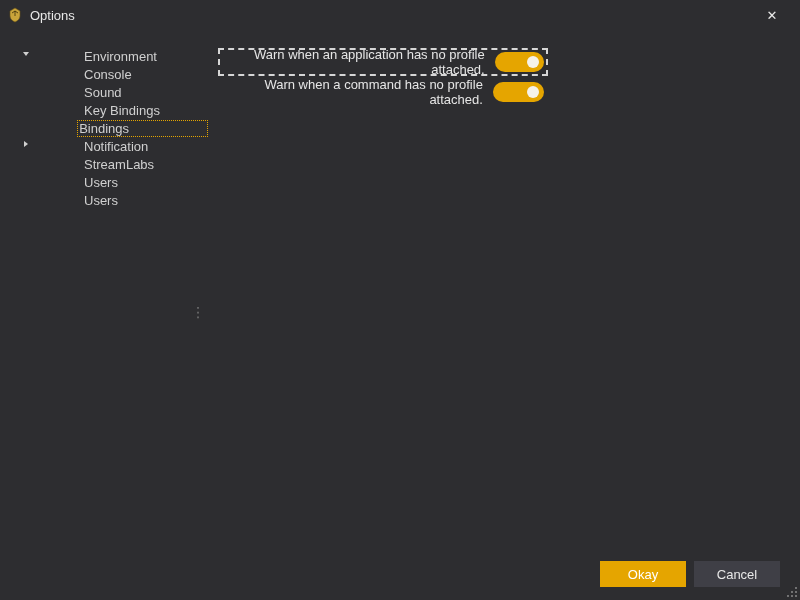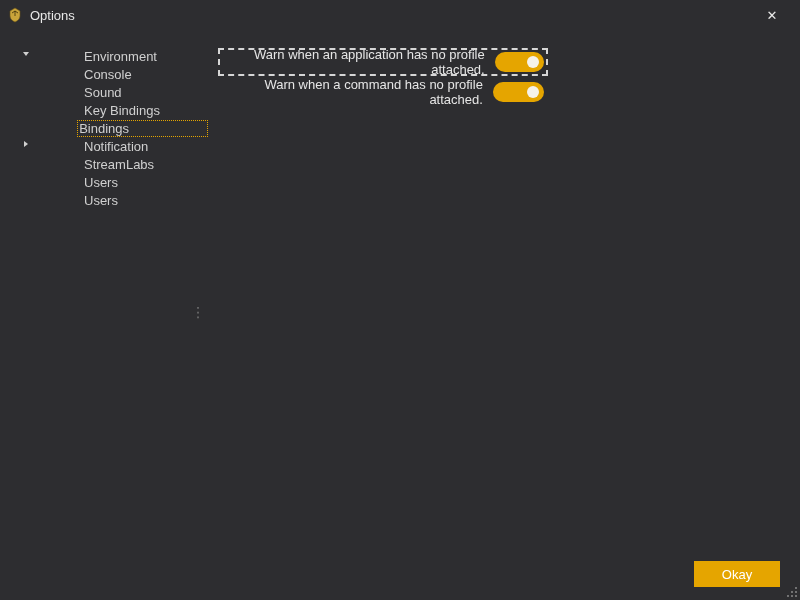--- a/index.html
+++ b/index.html
@@ -217,20 +217,23 @@
         </div>
       </div>
     </div>
   </div>
 </div>
 
 <div class="footer">
   <div class="btn primary">
     <span>Okay</span>
   </div>
+  <div class="btn secondary">
+    <span>Cancel</span>
+  </div>
 </div>
 
 <div class="resize-grip">
   <svg width="14" height="14" viewBox="0 0 14 14">
     <circle cx="12" cy="4" r="1" fill="#888"></circle>
     <circle cx="8" cy="8" r="1" fill="#888"></circle>
     <circle cx="12" cy="8" r="1" fill="#888"></circle>
     <circle cx="4" cy="12" r="1" fill="#888"></circle>
     <circle cx="8" cy="12" r="1" fill="#888"></circle>
     <circle cx="12" cy="12" r="1" fill="#888"></circle>

